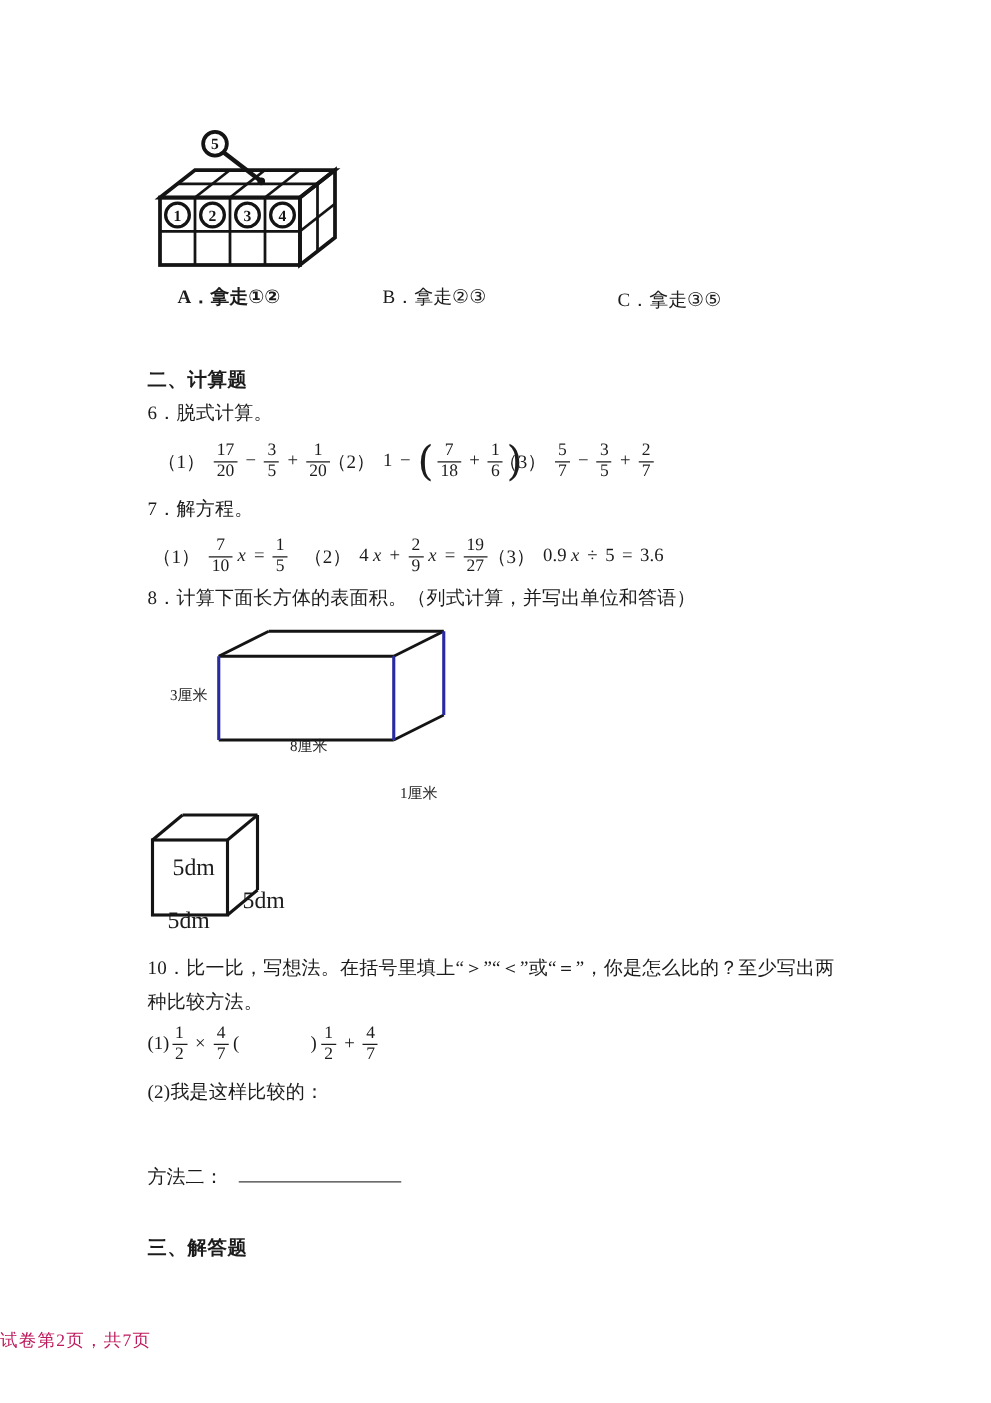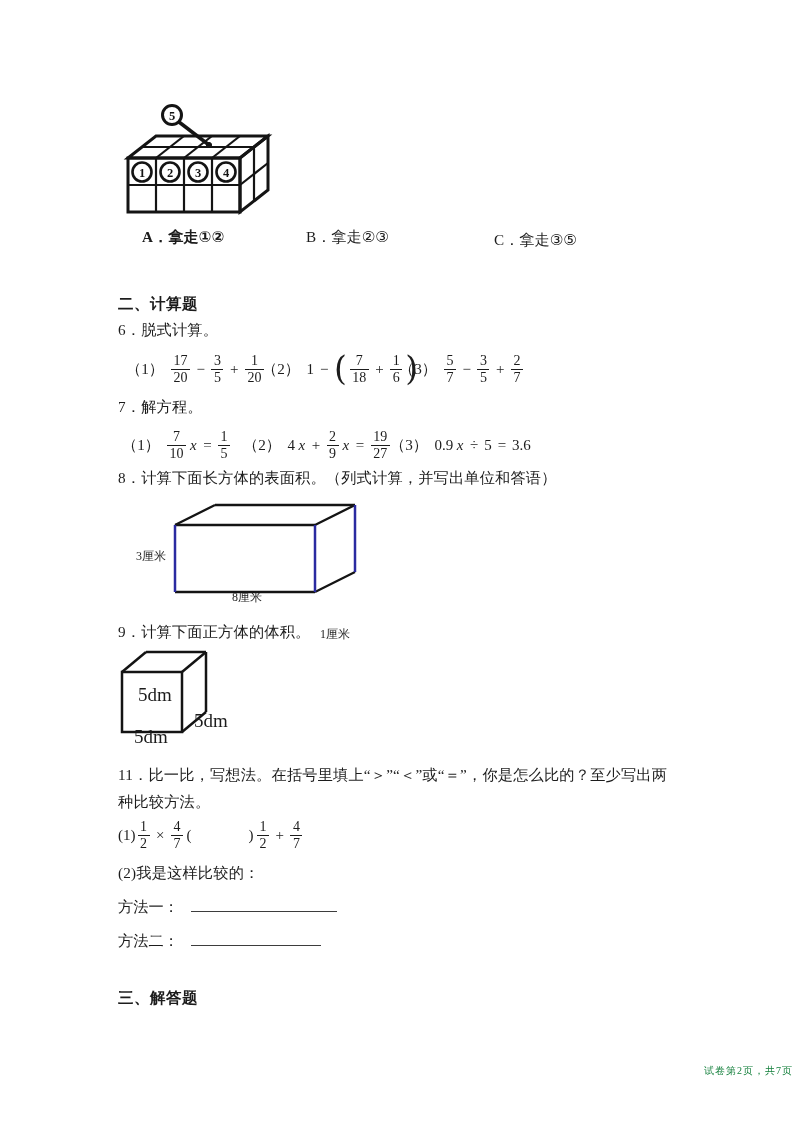--- a/index.html
+++ b/index.html
@@ -27,21 +27,21 @@
   .mop{margin:0 4.5px;}
   .mvar{font-style:italic;margin:0 2px;}
   .bp{font-size:33px;font-weight:400;line-height:.9;margin:0 1px;
       font-family:"DejaVu Serif","Liberation Serif",serif;}
   .gap{display:inline-block;height:1px;}
   
   .fig-label{font-size:12px;white-space:nowrap;}
   .cube-label{font-size:19px;white-space:nowrap;}
   .blank{display:inline-block;border-bottom:1.4px solid #3d3d3d;height:13px;vertical-align:baseline;}
   .method{font-size:15.2px;}
-  .footer{width:100%;text-align:right;font-size:10px;color:#15803d;letter-spacing:1px;}
+  .footer{width:100%;text-align:left;font-size:14px;color:#be185d;letter-spacing:1px;}
 </style>
 </head>
 <body>
 
 <div class="sheet">
 
   <svg class="abs" style="left:122px;top:102px;" width="152" height="118" viewBox="0 0 152 118">
     <g stroke="#141414" fill="none">
 
       <polygon points="6,56 34,34 146,34 118,56" stroke-width="3"></polygon>
@@ -205,36 +205,35 @@
         <line x1="10" y1="30" x2="10" y2="97"></line>
         <line x1="150" y1="30" x2="150" y2="97"></line>
         <line x1="190" y1="10" x2="190" y2="77"></line>
       </g>
     </g>
   </svg>
   <span class="abs fig-label" style="left:136px;top:548px;">3厘米</span>
   <span class="abs fig-label" style="left:232px;top:589px;">8厘米</span>
   <span class="abs fig-label" style="left:320px;top:582px;margin-top:44px;">1厘米</span>
 
-  <div class="abs stem" style="left:118px;top:622px;">9．计算下面正方体的体积。</div>
   <svg class="abs" style="left:118px;top:646px;" width="100" height="95" viewBox="0 0 100 95">
     <g stroke="#141414" stroke-width="2.5" fill="none">
       <rect x="4" y="26" width="60" height="60"></rect>
       <line x1="4" y1="26" x2="28" y2="6"></line>
       <line x1="64" y1="26" x2="88" y2="6"></line>
       <line x1="28" y1="6" x2="88" y2="6"></line>
       <line x1="88" y1="6" x2="88" y2="66"></line>
       <line x1="64" y1="86" x2="88" y2="66"></line>
     </g>
   </svg>
   <span class="abs cube-label" style="left:138px;top:684px;">5dm</span>
   <span class="abs cube-label" style="left:194px;top:710px;">5dm</span>
   <span class="abs cube-label" style="left:134px;top:726px;">5dm</span>
 
-  <div class="abs stem wrap-stem" style="left:118px;top:761px;width:562px;">11．比一比，写想法。在括号里填上“＞”“＜”或“＝”，你是怎么比的？至少写出两种比较方法。</div>
+  <div class="abs stem wrap-stem" style="left:118px;top:761px;width:562px;">10．比一比，写想法。在括号里填上“＞”“＜”或“＝”，你是怎么比的？至少写出两种比较方法。</div>
   <div class="abs math-item" style="left:118px;top:813px;height:44px;">
     <span class="mtx" style="margin:0;">(1)</span>
     <span class="math-item">
         <span class="frac">
           <span class="num">1</span>
           <span class="den">2</span>
         </span>
         <span class="mop">×</span>
         <span class="frac">
           <span class="num">4</span>
@@ -248,24 +247,20 @@
           <span class="den">2</span>
         </span>
         <span class="mop">+</span>
         <span class="frac">
           <span class="num">4</span>
           <span class="den">7</span>
         </span>
       </span>
   </div>
   <div class="abs stem" style="left:118px;top:863px;">(2)我是这样比较的：</div>
-  <div class="abs method" style="left:118px;top:897px;">
-    <span>方法一：</span>
-    <span class="blank" style="width:146px;margin-left:8px;"></span>
-  </div>
   <div class="abs method" style="left:118px;top:931px;">
     <span>方法二：</span>
     <span class="blank" style="width:130px;margin-left:8px;"></span>
   </div>
 
   <div class="abs sec-title" style="left:118px;top:988px;">三、解答题</div>
 
   <div class="abs footer" style="left:0;top:1064px;">试卷第2页，共7页</div>
 
 </div>

